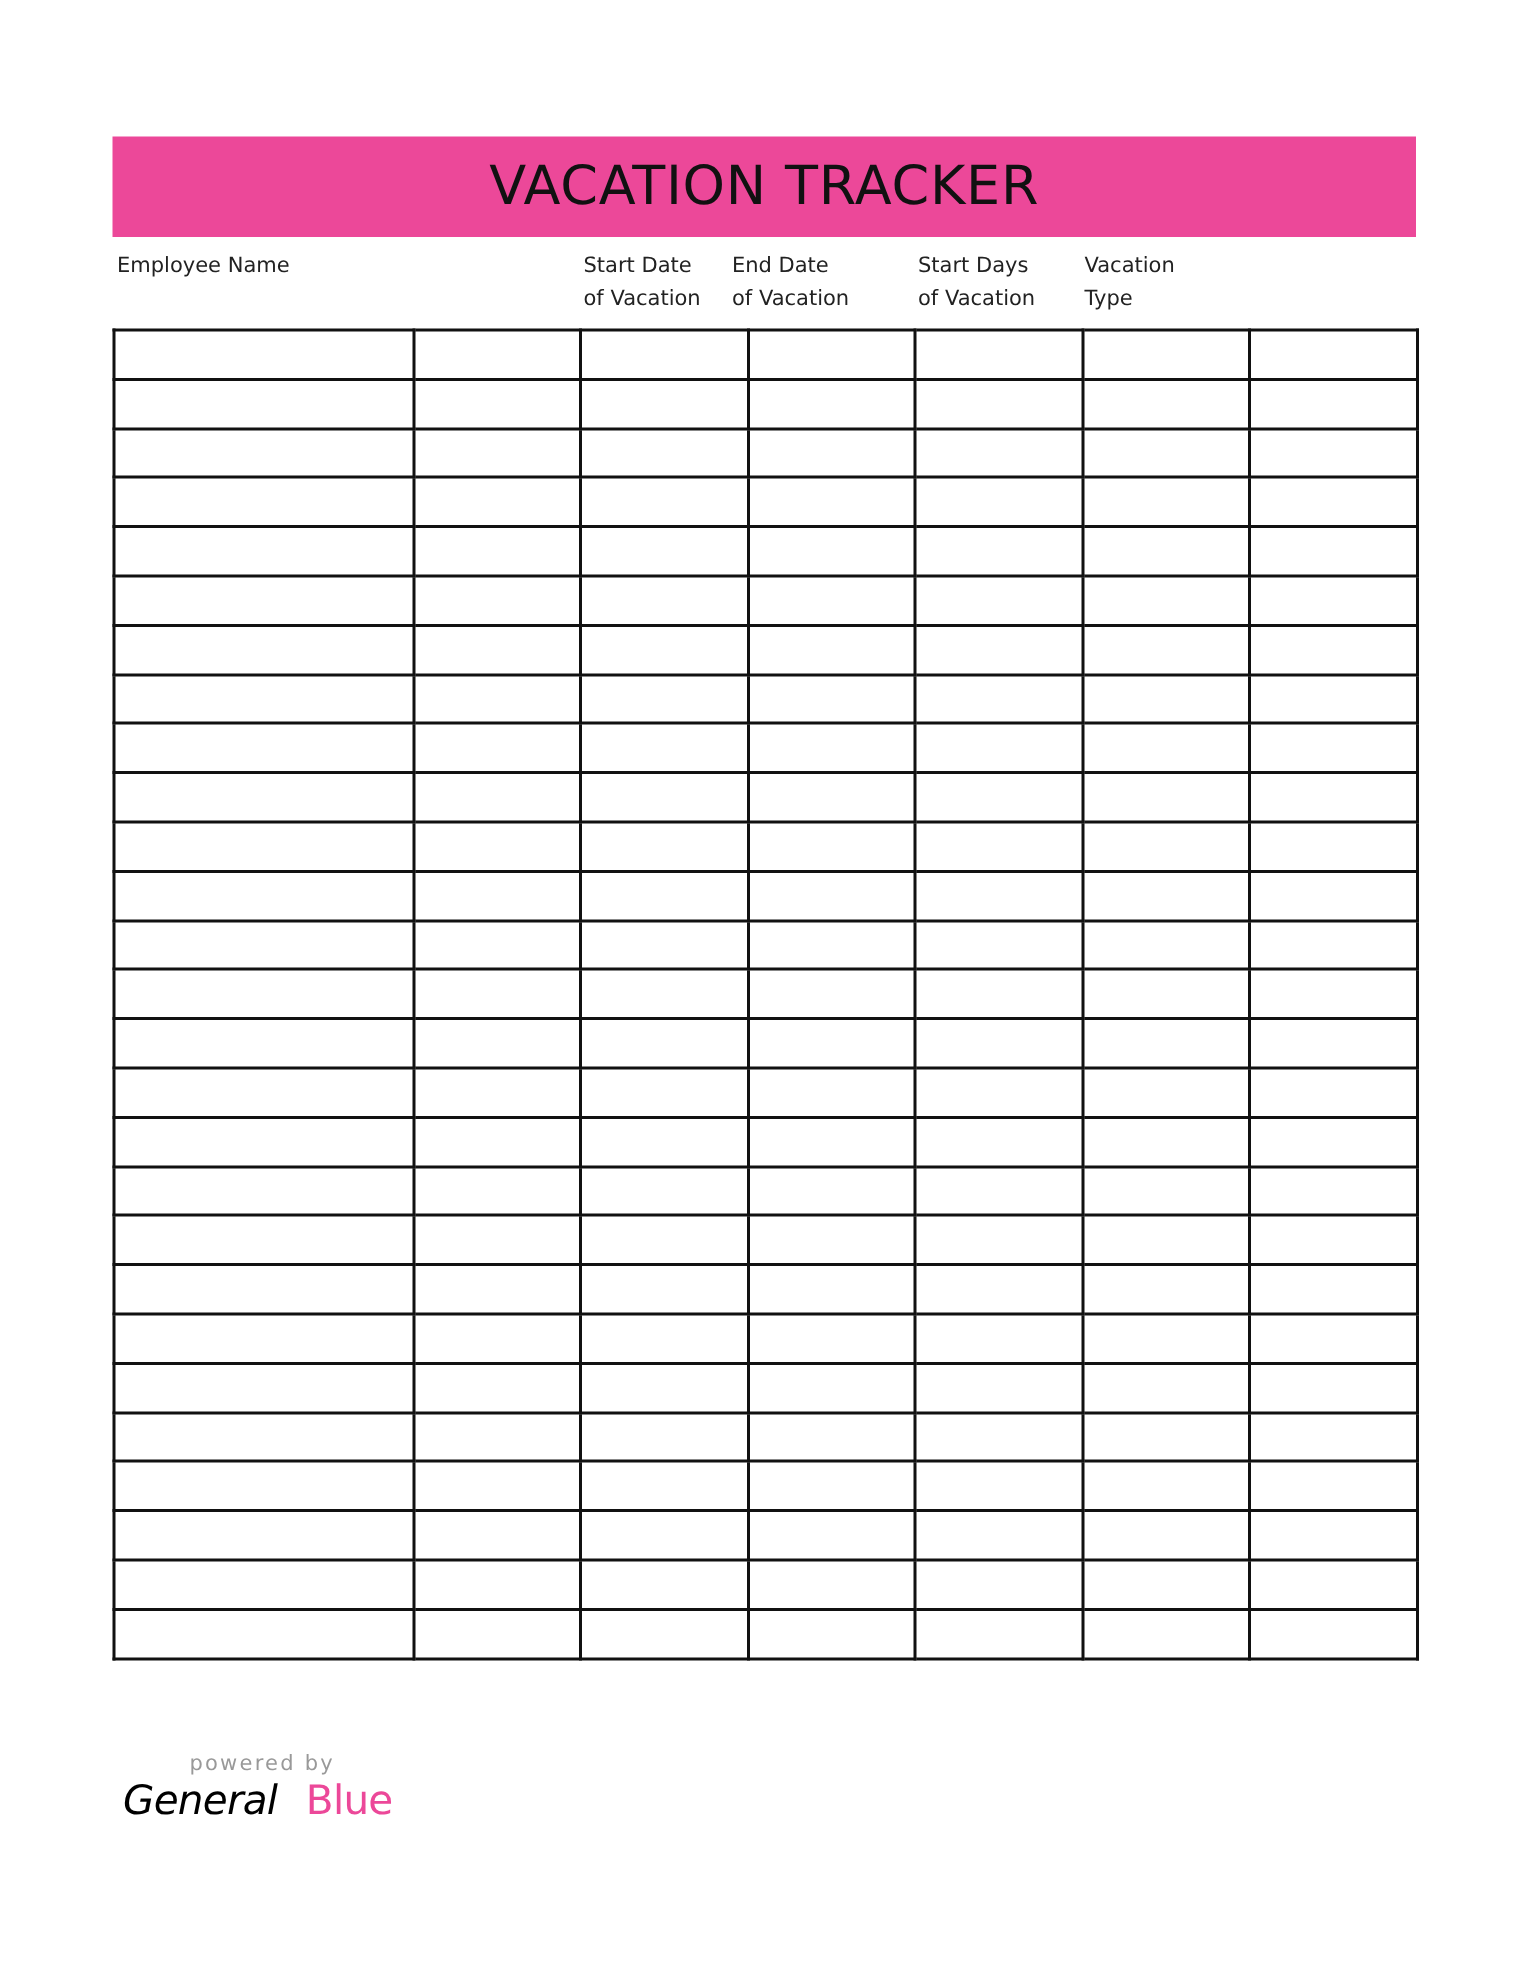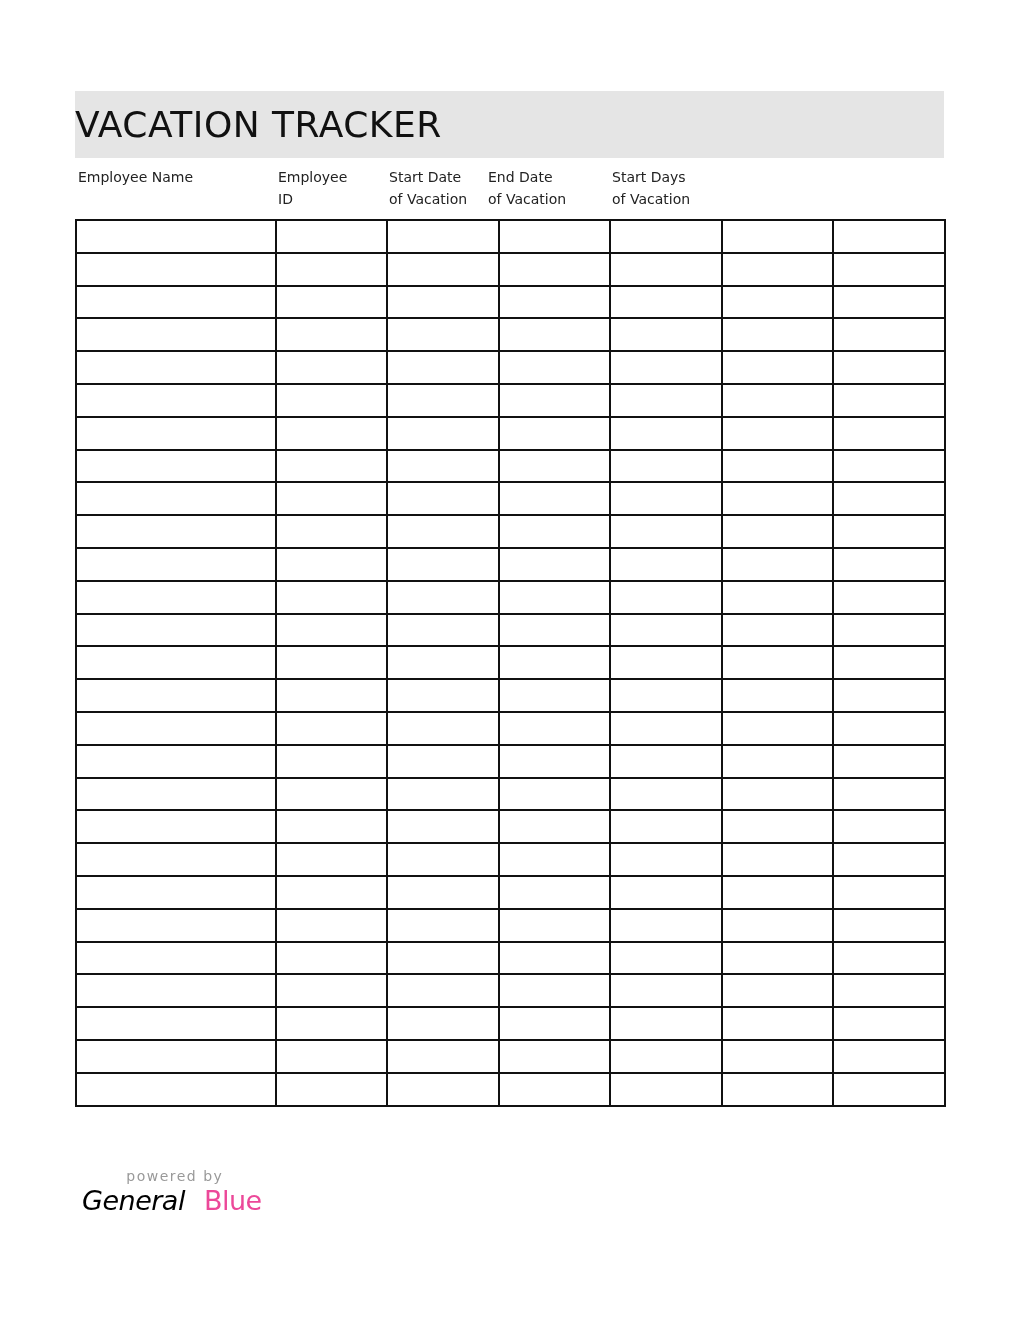--- a/index.html
+++ b/index.html
@@ -1,17 +1,17 @@
 <!DOCTYPE html>
 <html><head>
 <meta charset="utf-8">
 <style>
   html, body { margin: 0; padding: 0; background: #ffffff; }
   body { width: 1020px; height: 1320px; position: relative; font-family: "Liberation Sans", "DejaVu Sans", sans-serif; color: #111; }
-  .title-bar { position: absolute; left: 75px; top: 91px; width: 869px; height: 67px; background: #e5e5e5; display: flex; align-items: center; justify-content: flex-start; }
+  .title-bar { position: absolute; left: 75px; top: 91px; width: 869px; height: 67px; background: #ec4899; display: flex; align-items: center; justify-content: center; }
   .title-bar h1 { margin: 0; font-weight: normal; font-size: 36px; letter-spacing: 0.5px; color: #111; font-family: "DejaVu Sans", sans-serif; }
   .headers { position: absolute; left: 75px; top: 166px; width: 869px; height: 50px; }
   .hcell { position: absolute; top: 0; height: 50px; font-size: 14px; line-height: 22px; color: #222; font-family: "DejaVu Sans", sans-serif; }
   .hcell.single { display: flex; align-items: flex-start; }
   table.grid { position: absolute; left: 75px; top: 219px; width: 869px; border-collapse: collapse; table-layout: fixed; }
   table.grid td { border: 2px solid #111; height: 30.8px; padding: 0; }
   .footer { position: absolute; left: 82px; top: 1168px; }
   .powered { font-size: 14px; color: #999; letter-spacing: 1.5px; margin-left: 6px; font-family: "DejaVu Sans", sans-serif; text-align: center; }
   .brand { font-size: 27px; margin-top: 1px; font-family: "DejaVu Sans", sans-serif; letter-spacing: -0.5px; }
   .brand .general { color: #000000; font-style: italic; }
@@ -21,35 +21,35 @@
 <body>
 
 <div class="title-bar">
   <h1>VACATION TRACKER</h1>
 </div>
 
 <div class="headers">
   <div class="hcell single" style="left:3px;width:195px;">
     <span>Employee Name</span>
   </div>
-  <div class="hcell" style="left:203px;width:108px;">
-    <div>Employee</div>
-    <div>ID</div>
-  </div>
   <div class="hcell" style="left:314px;width:108px;">
     <div>Start Date</div>
     <div>of Vacation</div>
   </div>
   <div class="hcell" style="left:413px;width:108px;">
     <div>End Date</div>
     <div>of Vacation</div>
   </div>
   <div class="hcell" style="left:537px;width:108px;">
     <div>Start Days</div>
     <div>of Vacation</div>
+  </div>
+  <div class="hcell" style="left:648px;width:108px;">
+    <div>Vacation</div>
+    <div>Type</div>
   </div>
 </div>
 
 <table class="grid">
   <colgroup>
     <col style="width:200px">
       <col style="width:111px">
       <col style="width:112px">
       <col style="width:111px">
       <col style="width:112px">

